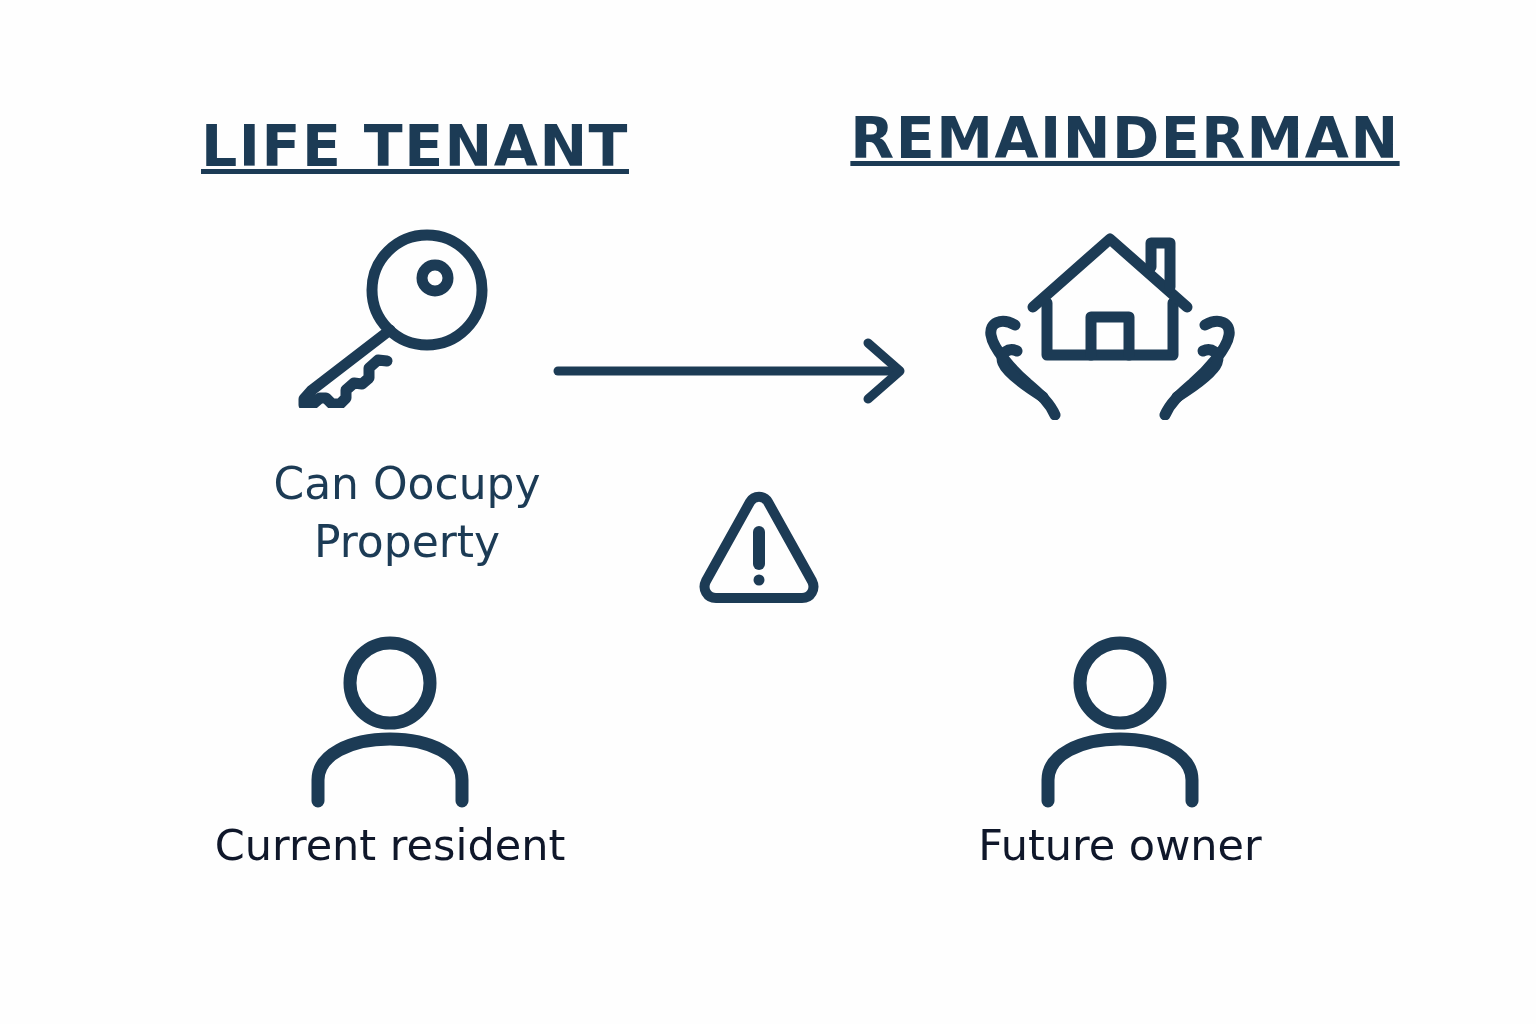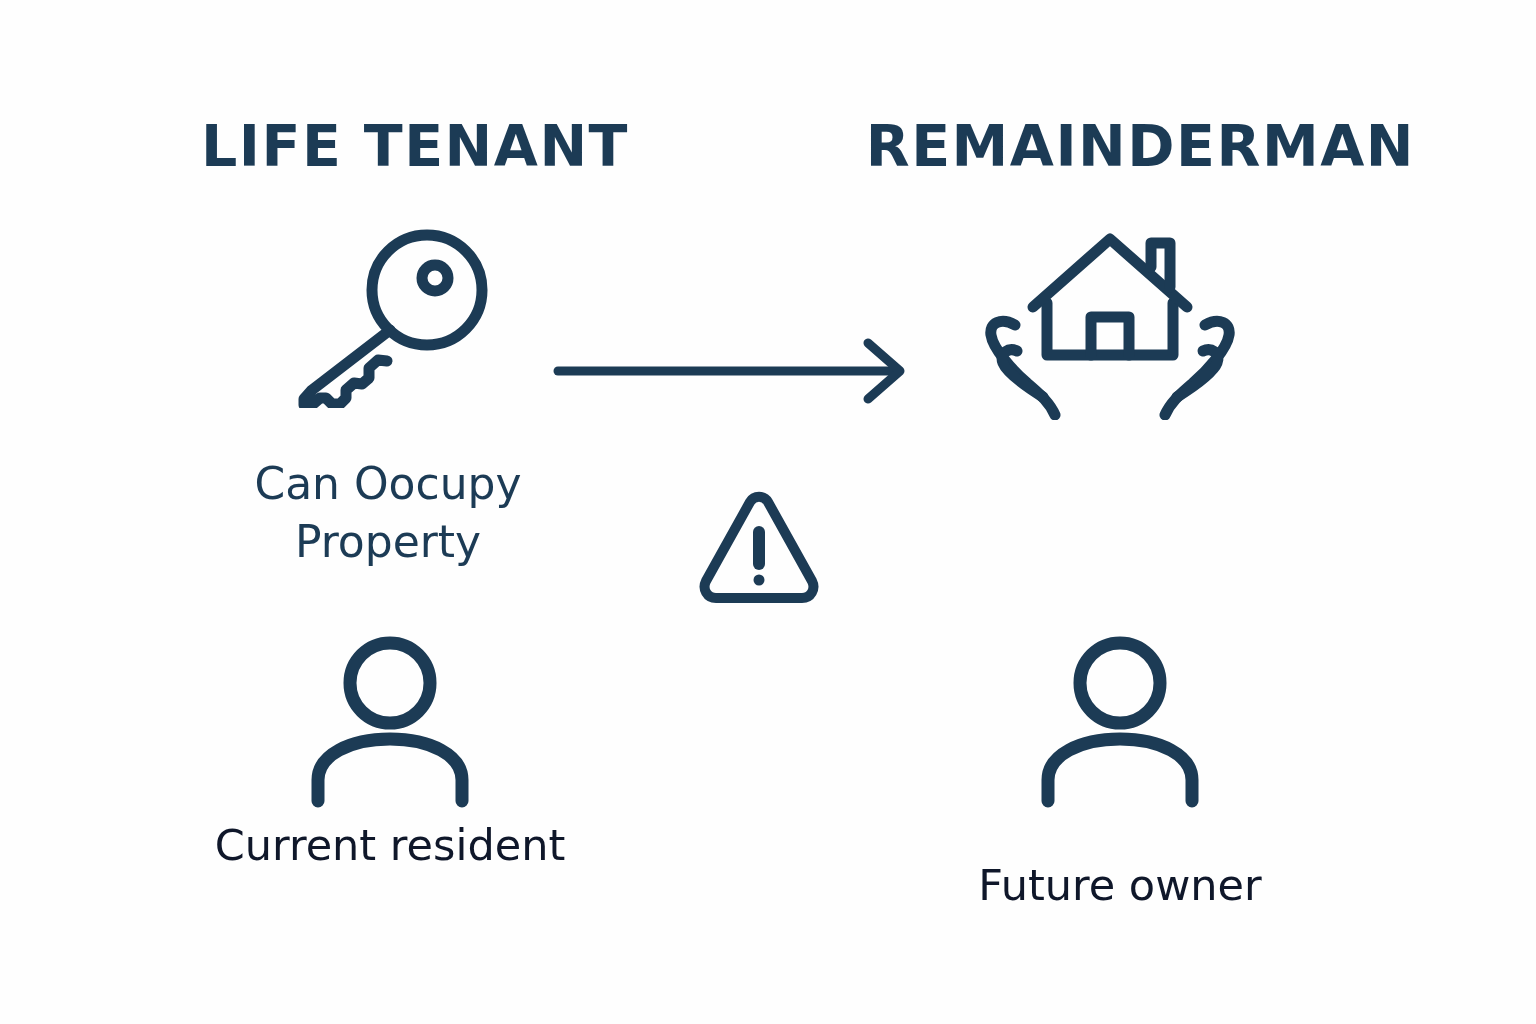--- a/index.html
+++ b/index.html
@@ -26,23 +26,24 @@
   
   .heading {
     position: absolute;
     font-weight: 700;
     font-size: 57px;
     letter-spacing: 1.5px;
     color: #1c3b55;
     white-space: nowrap;
     text-align: center;
     line-height: 1;
+    text-decoration: underline;
   }
   #heading-left  { left: 185px;  top: 118px; width: 460px; }
-  #heading-right { left: 835px;  top: 118px; width: 580px; text-align: right; }
+  #heading-right { left: 835px;  top: 110px; width: 580px; }
 
   
   .icon-wrap { position: absolute; }
   #key-icon-wrap    { left: 290px;  top: 228px; width: 210px; height: 180px; }
   #house-icon-wrap  { left: 955px;  top: 225px; width: 310px; height: 195px; }
   #warn-icon-wrap   { left: 693px;  top: 488px; width: 132px; height: 122px; }
   #person-left-wrap { left: 300px;  top: 635px; width: 180px; height: 175px; }
   #person-right-wrap{ left: 1030px; top: 635px; width: 180px; height: 175px; }
 
   .icon-wrap svg { display: block; width: 100%; height: 100%; }
@@ -58,34 +59,34 @@
 
   
   .caption {
     position: absolute;
     font-size: 44px;
     line-height: 1.32;
     color: #1c3b55;
     text-align: center;
     white-space: pre-line;
   }
-  #caption-left   { left: 163px;  top: 455px; width: 450px; }
+  #caption-left   { left: 182px;  top: 455px; width: 450px; }
   #caption-right  { left: 840px;  top: 455px; width: 570px; }
   #caption-center { left: 555px;  top: 622px; width: 420px; }
 
   .sublabel {
     position: absolute;
     font-size: 43px;
     line-height: 1.2;
     color: #0f172a;
     text-align: center;
     white-space: nowrap;
   }
   #sublabel-left  { left: 150px;  top: 820px; width: 480px; }
-  #sublabel-right { left: 900px;  top: 820px; width: 440px; margin-top: 40px; }
+  #sublabel-right { left: 900px;  top: 820px; width: 440px; }
 </style>
 </head>
 <body>
 
 <div class="canvas">
 
   <div class="heading" id="heading-left">LIFE TENANT</div>
 
   <div class="heading" id="heading-right">REMAINDERMAN</div>
 

